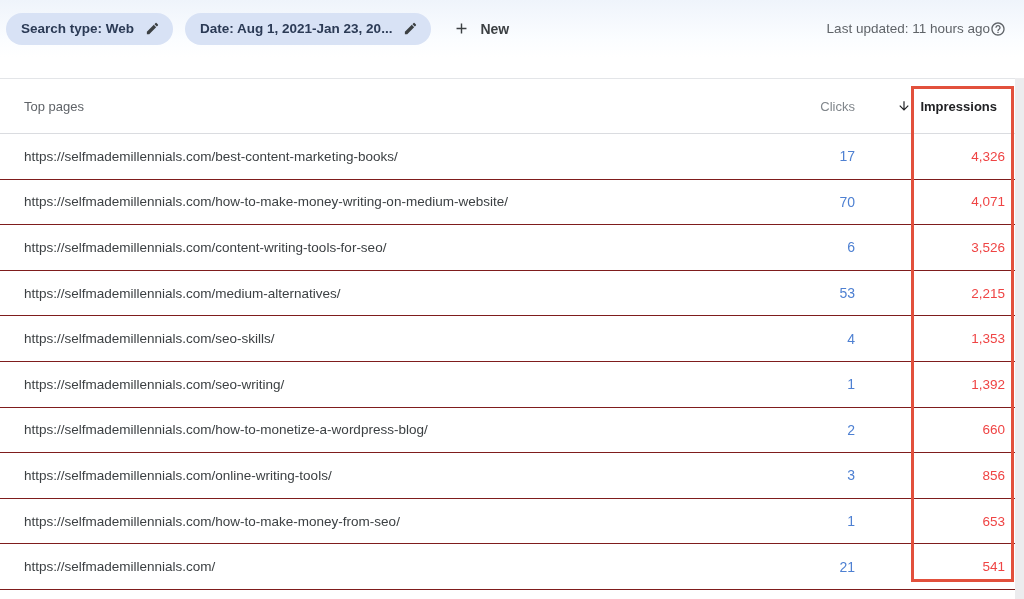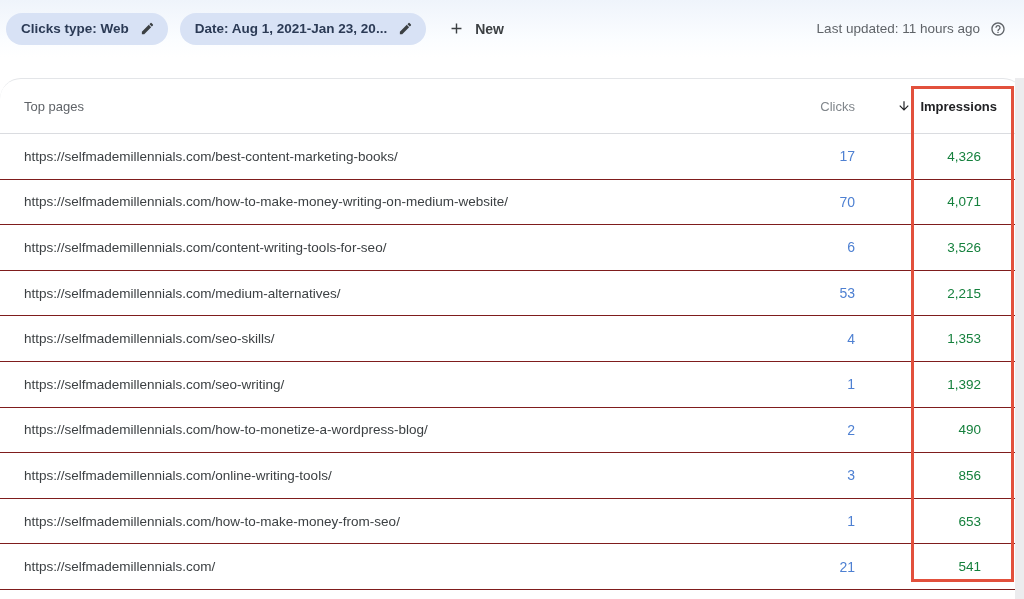--- a/index.html
+++ b/index.html
@@ -42,34 +42,33 @@
     align-items: center;
     gap: 10px;
     margin-left: 22px;
     cursor: pointer;
   }
   .new-btn-label { color: #3c4043; font-size: 14px; font-weight: bold; }
   .last-updated {
     margin-left: auto;
     display: flex;
     align-items: center;
-    gap: 10px;
+    gap: 0;
     color: #5f6368;
     font-size: 13.5px;
   }
 
   
   .table-card {
     position: absolute;
     top: 78px;
     left: 0;
     right: 0;
     border-top: 1px solid #e3e5e8;
     background: #ffffff;
-    border-radius: 21px;
   }
   .thead {
     height: 55px;
     display: flex;
     align-items: center;
     border-bottom: 1px solid #dadce0;
     font-size: 13px;
   }
   .col-pages { flex: 1; padding-left: 24px; color: #5f6368; }
   .col-clicks { width: 169px; text-align: right; color: #80868b; }
@@ -102,23 +101,23 @@
   }
   .cell-clicks {
     width: 169px;
     text-align: right;
     font-size: 14px;
     color: #4e80d2;
   }
   .cell-impressions {
     width: 169px;
     text-align: right;
-    padding-right: 43px;
-    font-size: 13.5px;
-    color: #15803d;
+    padding-right: 19px;
+    font-size: 13.5px;
+    color: #ef4444;
   }
 
   
   .highlight-box {
     position: absolute;
     left: 911px;
     top: 86px;
     width: 103px;
     height: 496px;
     border: 3px solid #e2503c;
@@ -132,21 +131,21 @@
     bottom: 0;
     background: #ececee;
   }
 </style>
 </head>
 <body>
 
 <div class="topbar">
   <div class="chips">
     <div class="chip">
-      <span class="chip-label">Clicks type: Web</span>
+      <span class="chip-label">Search type: Web</span>
       <span class="icon">
         <svg width="15" height="15" viewBox="0 0 24 24">
             <path d="M3 17.25V21h3.75L17.81 9.94l-3.75-3.75L3 17.25zM20.71 7.04c.39-.39.39-1.02 0-1.41l-2.34-2.34a.996.996 0 0 0-1.41 0l-1.83 1.83 3.75 3.75 1.83-1.83z" fill="#3c4043"></path>
           </svg>
       </span>
     </div>
     <div class="chip">
       <span class="chip-label">Date: Aug 1, 2021-Jan 23, 20...</span>
       <span class="icon">
         <svg width="15" height="15" viewBox="0 0 24 24">
@@ -221,21 +220,21 @@
 
   <div class="row">
     <div class="cell-url">https://selfmademillennials.com/seo-writing/</div>
     <div class="cell-clicks">1</div>
     <div class="cell-impressions">1,392</div>
   </div>
 
   <div class="row">
     <div class="cell-url">https://selfmademillennials.com/how-to-monetize-a-wordpress-blog/</div>
     <div class="cell-clicks">2</div>
-    <div class="cell-impressions">490</div>
+    <div class="cell-impressions">660</div>
   </div>
 
   <div class="row">
     <div class="cell-url">https://selfmademillennials.com/online-writing-tools/</div>
     <div class="cell-clicks">3</div>
     <div class="cell-impressions">856</div>
   </div>
 
   <div class="row">
     <div class="cell-url">https://selfmademillennials.com/how-to-make-money-from-seo/</div>

